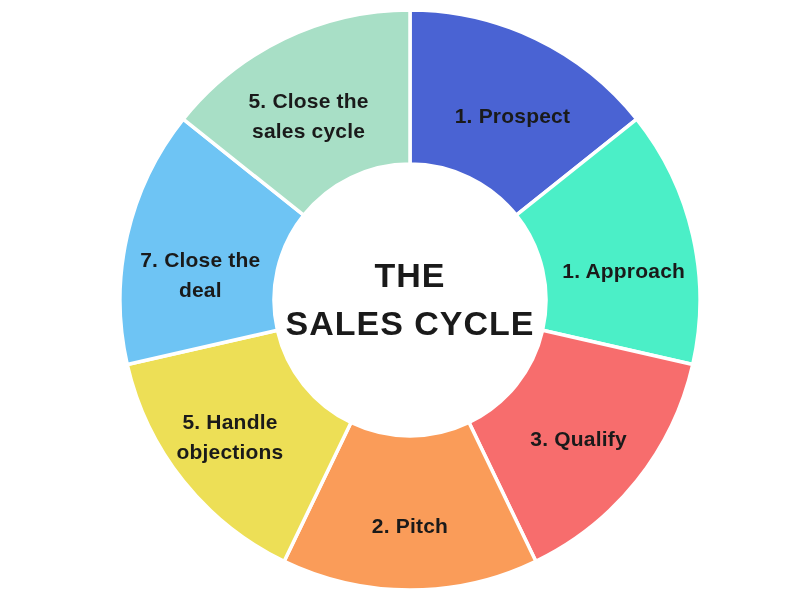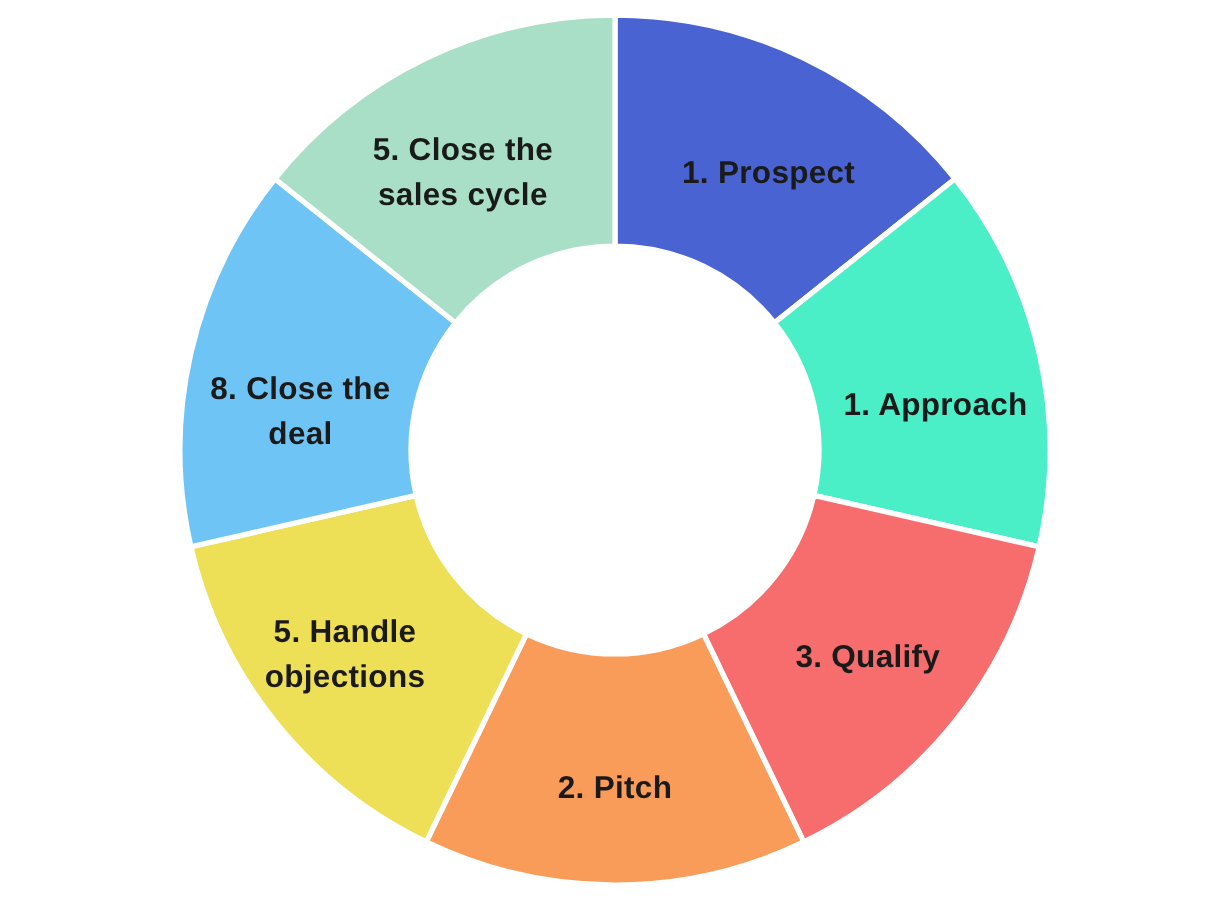--- a/index.html
+++ b/index.html
@@ -61,18 +61,20 @@
       <path d="M 127.27 364.53 A 290 290 0 0 1 183.27 119.19 L 303.67 215.21 A 136 136 0 0 0 277.41 330.26 Z" fill="#6EC4F4" stroke="#FFFFFF" stroke-width="3.5" stroke-linejoin="round"></path>
       <path d="M 183.27 119.19 A 290 290 0 0 1 410.00 10.00 L 410.00 164.00 A 136 136 0 0 0 303.67 215.21 Z" fill="#A8DFC6" stroke="#FFFFFF" stroke-width="3.5" stroke-linejoin="round"></path>
     </svg>
   <div id="labels">
       <div class="seg-label" style="left: 512.417px; top: 116.094px;">1. Prospect</div>
       <div class="seg-label" style="left: 623.66px; top: 270.603px;">1. Approach</div>
       <div class="seg-label" style="left: 578.53px; top: 438.803px; text-align: right;">3. Qualify</div>
       <div class="seg-label" style="left: 410px; top: 526px;">2. Pitch</div>
       <div class="seg-label" style="left: 230px; top: 436.803px;">5. Handle
 objections</div>
-      <div class="seg-label" style="left: 200.34px; top: 274.603px;">8. Close the
+      <div class="seg-label" style="left: 200.34px; top: 274.603px;">7. Close the
 deal</div>
       <div class="seg-label" style="left: 308.583px; top: 116.094px;">5. Close the
 sales cycle</div>
     </div>
+  <div class="center-title">THE
+SALES CYCLE</div>
 </div>
 
 </body></html>

